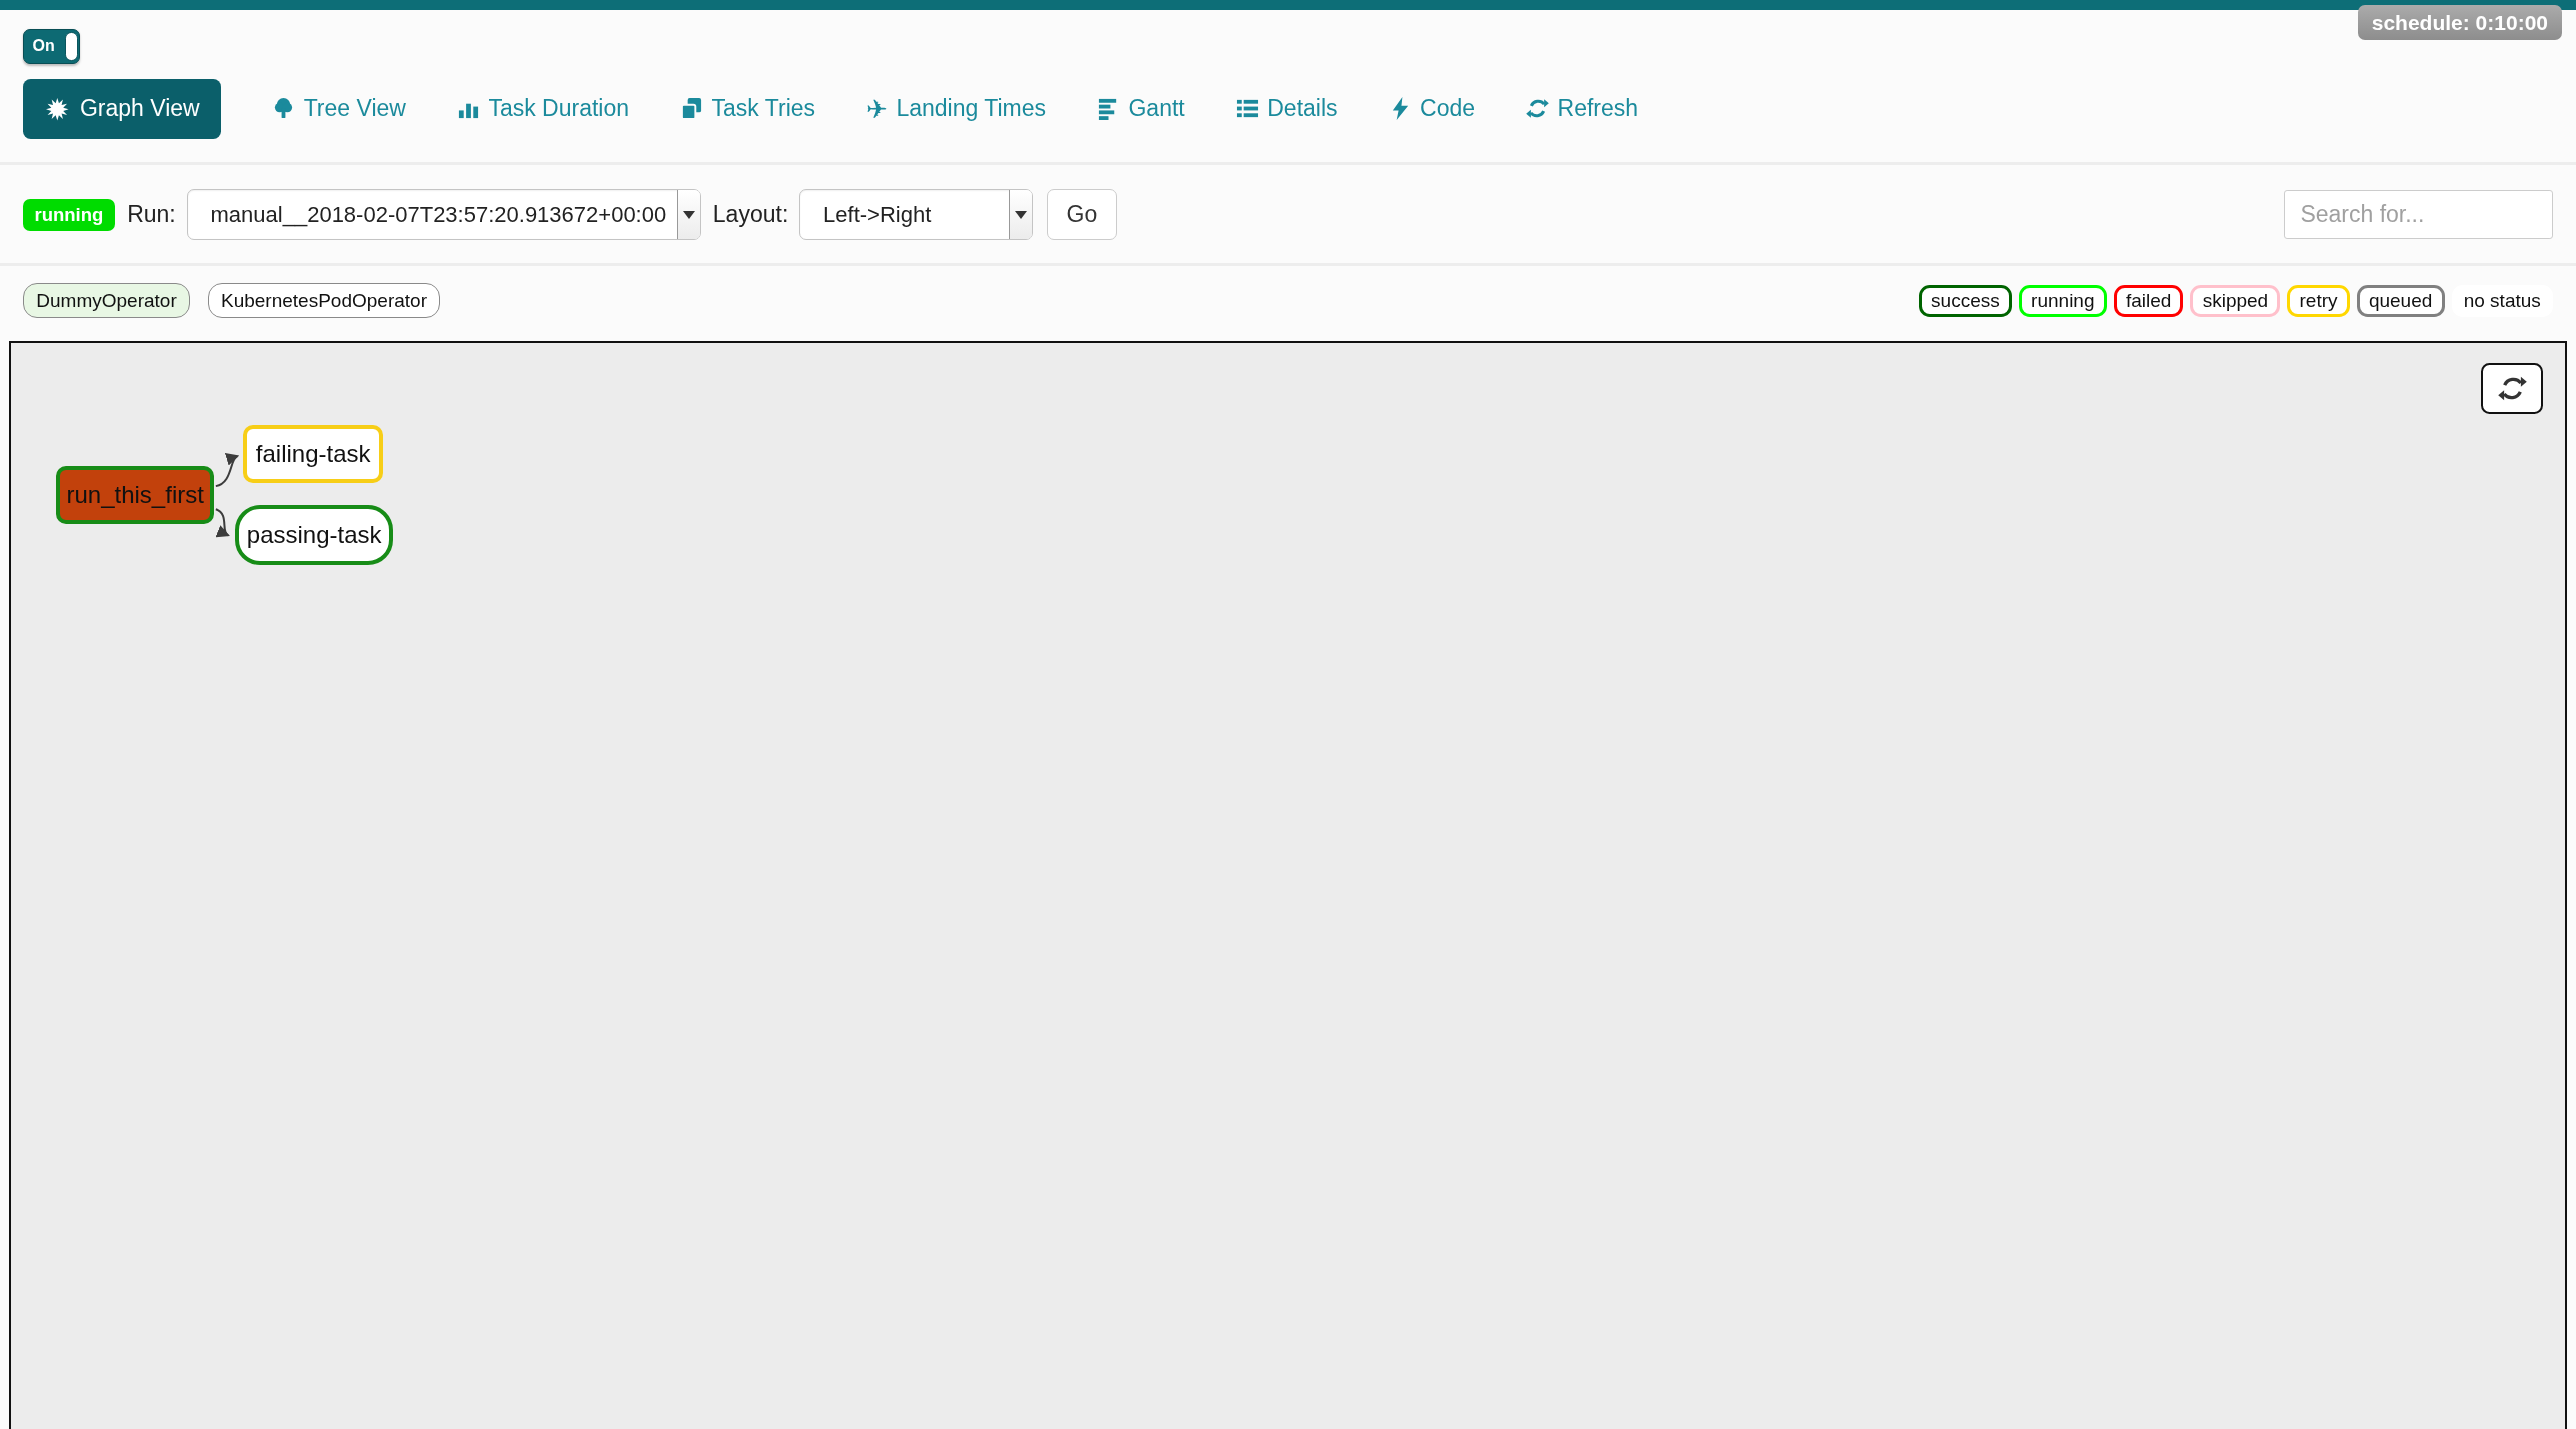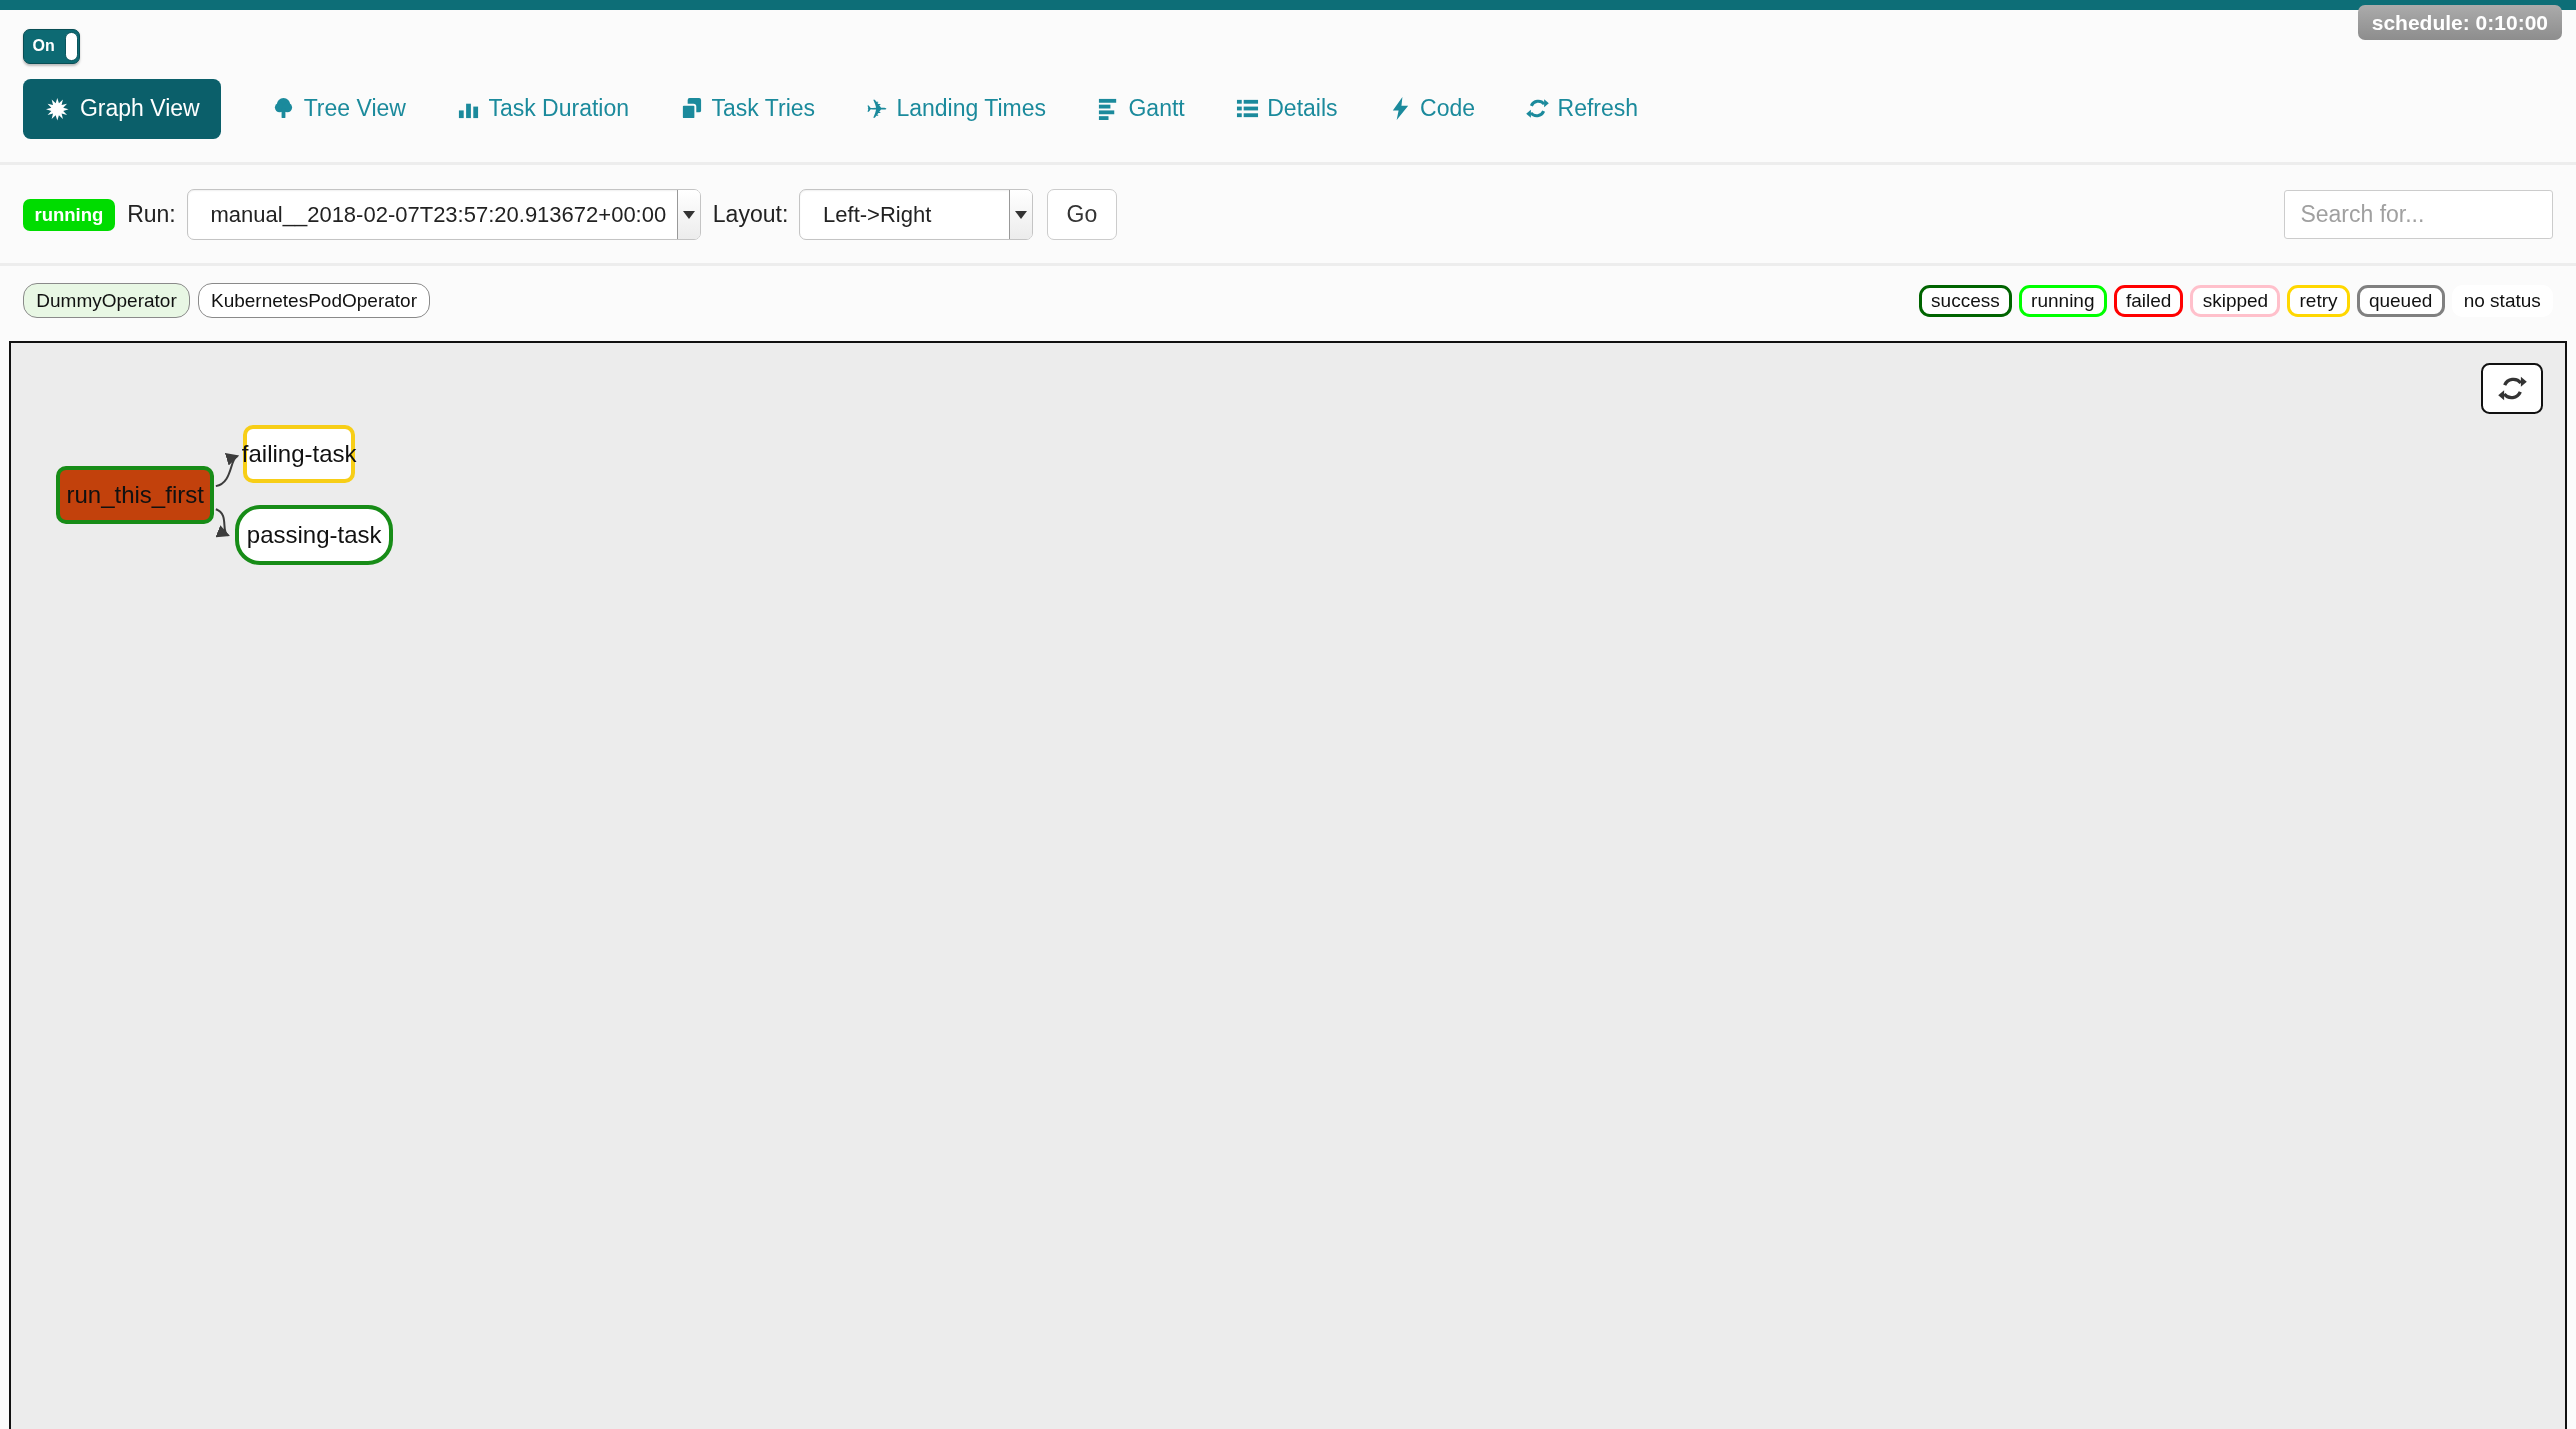--- a/index.html
+++ b/index.html
@@ -82,21 +82,21 @@
   }
   .search-input {
     margin-left:auto; width:269px; height:49px; font-size:23px;
     border:1.5px solid #ccc; border-radius:3.1px; padding:0 15.4px; color:#333;
     background:#fff; outline:none;
     font-family:"Liberation Sans","DejaVu Sans",sans-serif;
   }
   .search-input::placeholder { color:#a0a0a0; }
 
   
-  .legend-row { margin:17px 23px 0 23px; display:flex; align-items:center; }
+  .legend-row { margin:17px 23px 0 23px; display:flex; align-items:center;gap:10px; }
   .op-badge {
     font-size:19px; color:#111; background:#fff;
     border:1.5px solid #8a8a8a; border-radius:14px;
     padding:5.4px 12.3px; margin-right:7.7px;
   }
   .status-legend { margin-left:auto; display:flex; align-items:center; gap:7px; }
   .st-badge {
     font-size:19px; color:#111; background:#fff;
     border:3.8px solid #fff; border-radius:10.8px; padding:2.3px 9.2px;
   }
@@ -110,21 +110,21 @@
     position:absolute; top:20px; right:21.5px; width:62px; height:51px;
     background:#fff; border:2.3px solid #111; border-radius:8.5px;
     display:flex; align-items:center; justify-content:center; cursor:pointer;
   }
   .node {
     position:absolute; display:flex; align-items:center; justify-content:center;
     border-width:4.6px; border-style:solid; border-radius:10px;
     font-size:24px; color:#111; cursor:pointer; white-space:nowrap;
   }
   .node-run_this_first { left:45px; top:123px; width:158px; height:58px; }
-  .node-failing-task   { left:232px; top:82px; width:112px; height:58px; }
+  .node-failing-task   { left:232px; top:82px; width:140px; height:58px; }
   .node-passing-task   { left:224px; top:162px; width:158px; height:60px;border-radius:25px; }
   .edges { position:absolute; left:0; top:0; pointer-events:none; }
 </style>
 </head>
 <body>
 
 <div class="topbar"></div>
 
 <div class="header">
   <div class="toggle">

